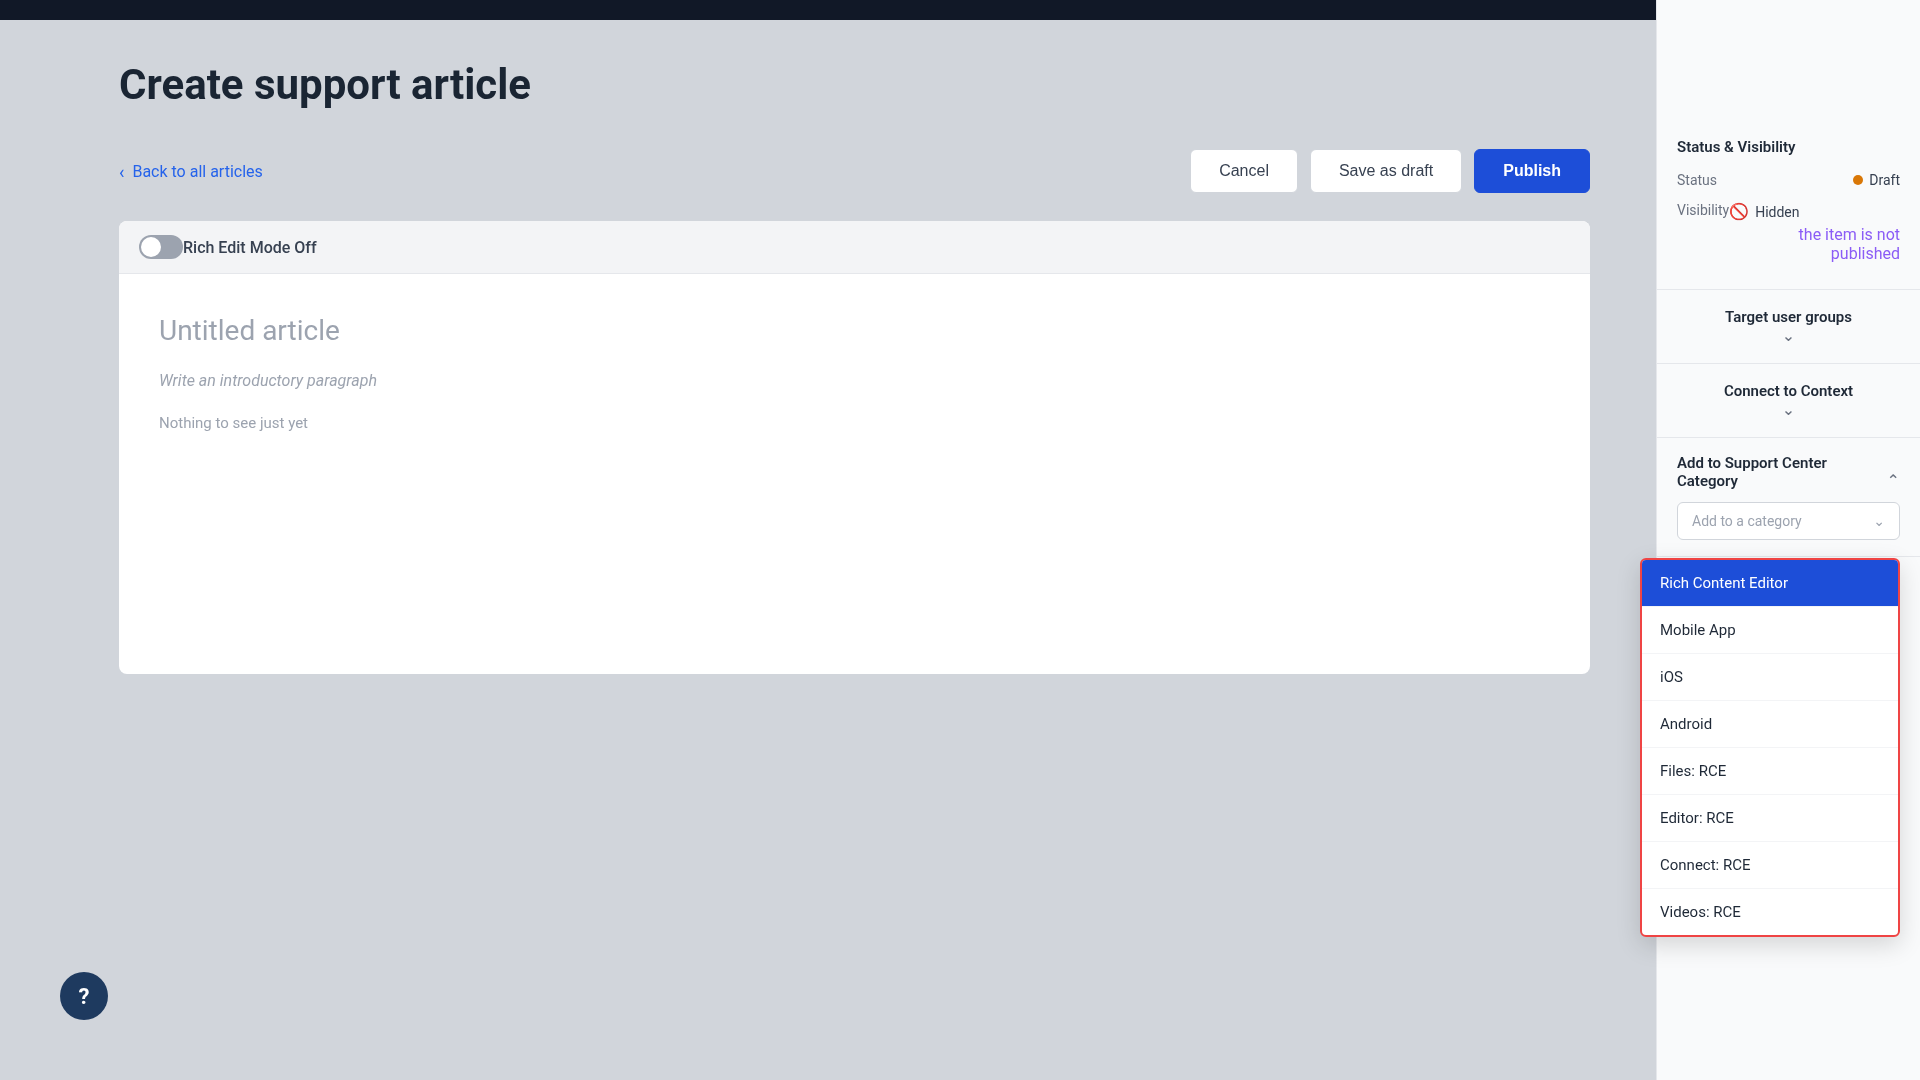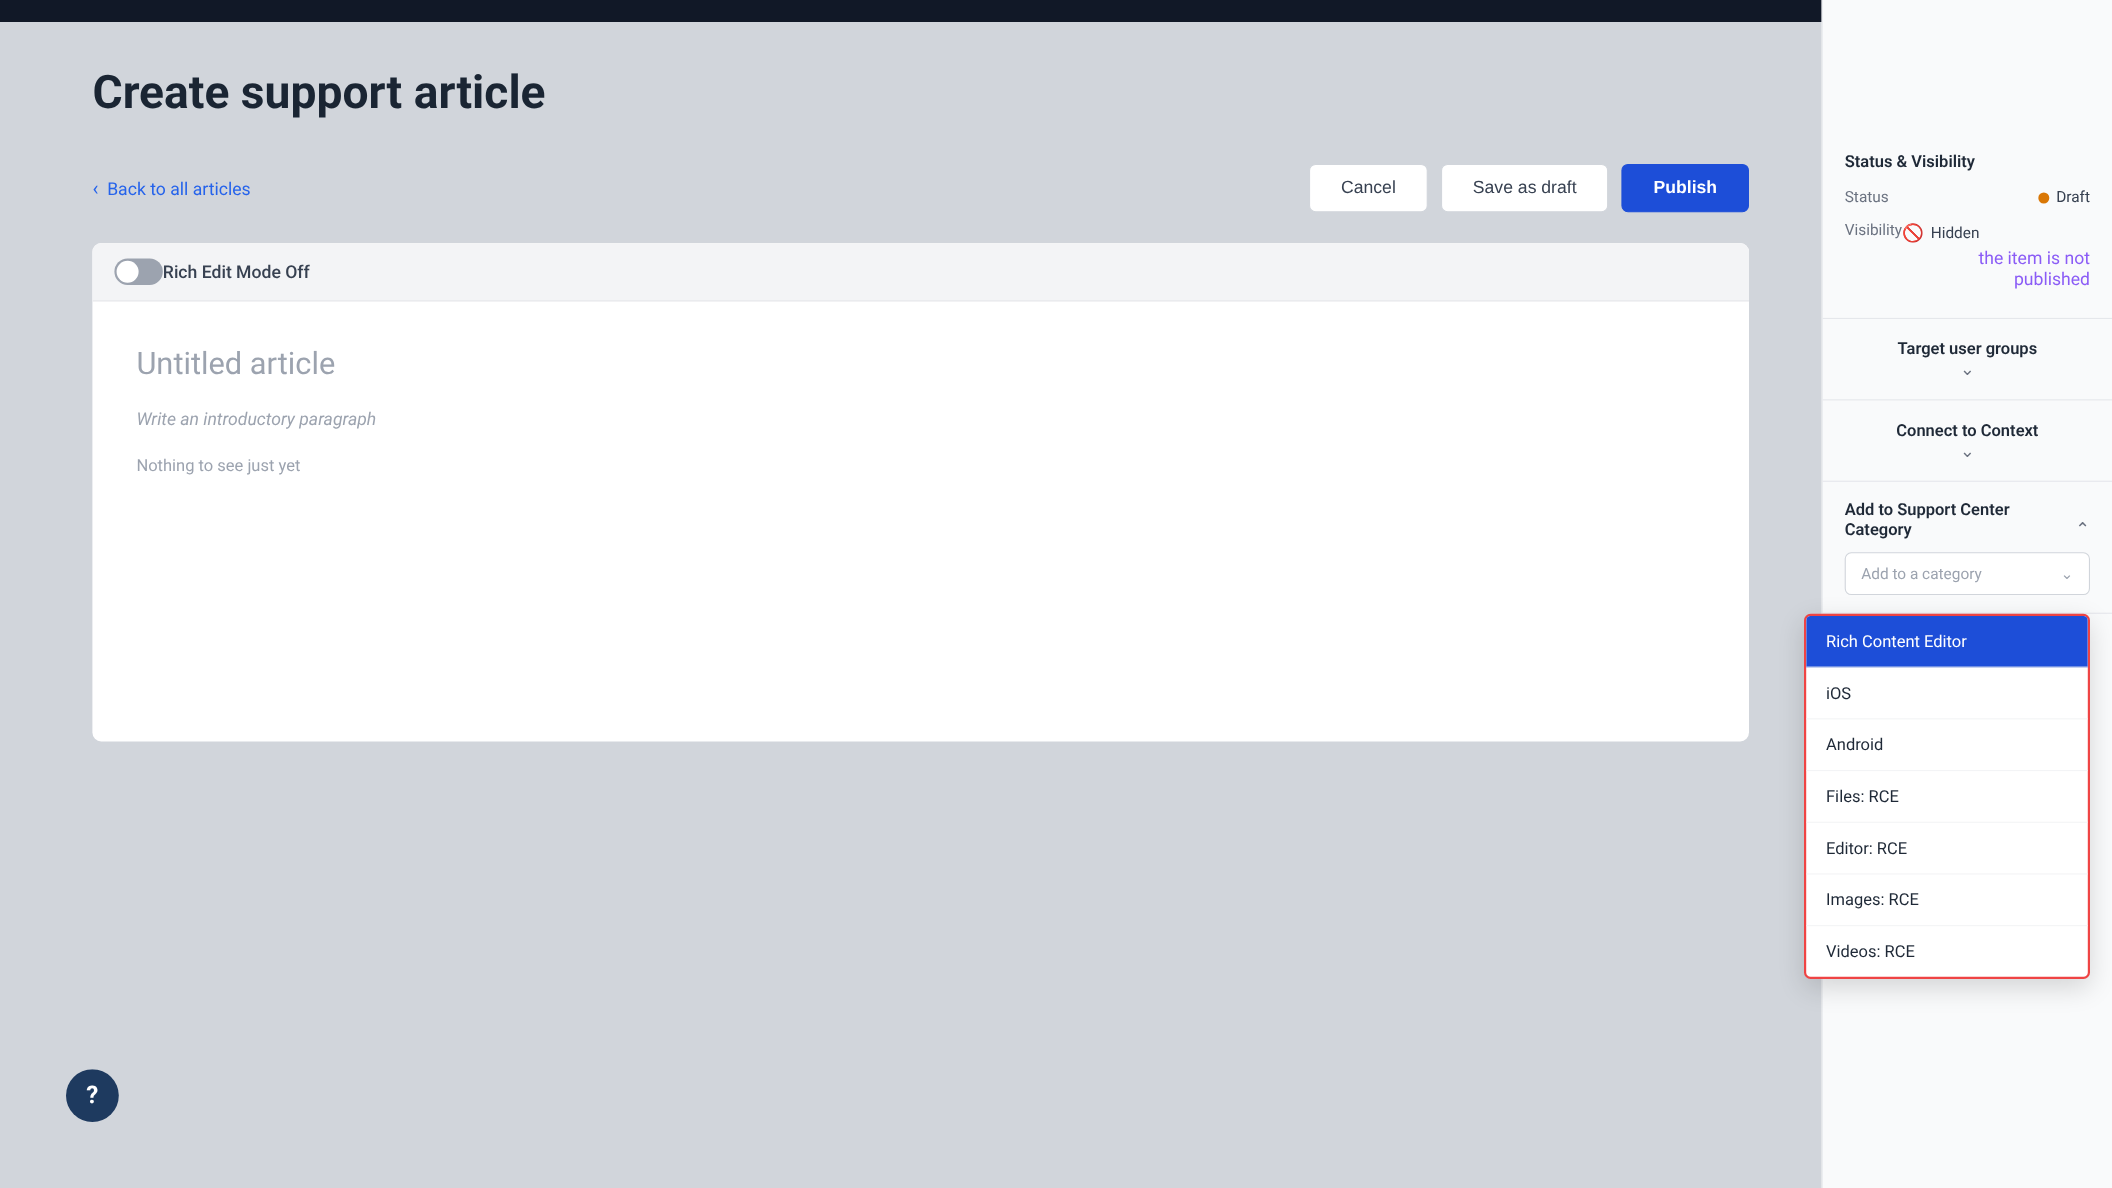--- a/index.html
+++ b/index.html
@@ -23,21 +23,21 @@
       background-color: #d1d5db;
       position: relative;
     }
 
     .main-content {
       position: absolute;
       top: 0;
       left: 0;
       right: 0;
       bottom: 0;
-      padding: 60px 330px 60px 84px;
+      padding: 60px 330px 60px 119px;
     }
 
     .page-title {
       font-size: 42px;
       font-weight: 700;
       color: #1a2533;
       margin-bottom: 40px;
     }
 
     .toolbar-row {
@@ -414,33 +414,36 @@
       <div class="category-input">
         <span>Add to a category</span>
         <span>⌄</span>
       </div>
 
       <div class="dropdown-overlay">
         <div class="dropdown-item selected">
           <span>Rich Content Editor</span>
         </div>
         <div class="dropdown-item">
+          <span>Mobile App</span>
+        </div>
+        <div class="dropdown-item">
           <span>iOS</span>
         </div>
         <div class="dropdown-item">
           <span>Android</span>
         </div>
         <div class="dropdown-item">
           <span>Files: RCE</span>
         </div>
         <div class="dropdown-item">
           <span>Editor: RCE</span>
         </div>
         <div class="dropdown-item">
-          <span>Images: RCE</span>
+          <span>Connect: RCE</span>
         </div>
         <div class="dropdown-item">
           <span>Videos: RCE</span>
         </div>
       </div>
     </div>
   </div>
 
   <div class="help-button">
     <span>?</span>

